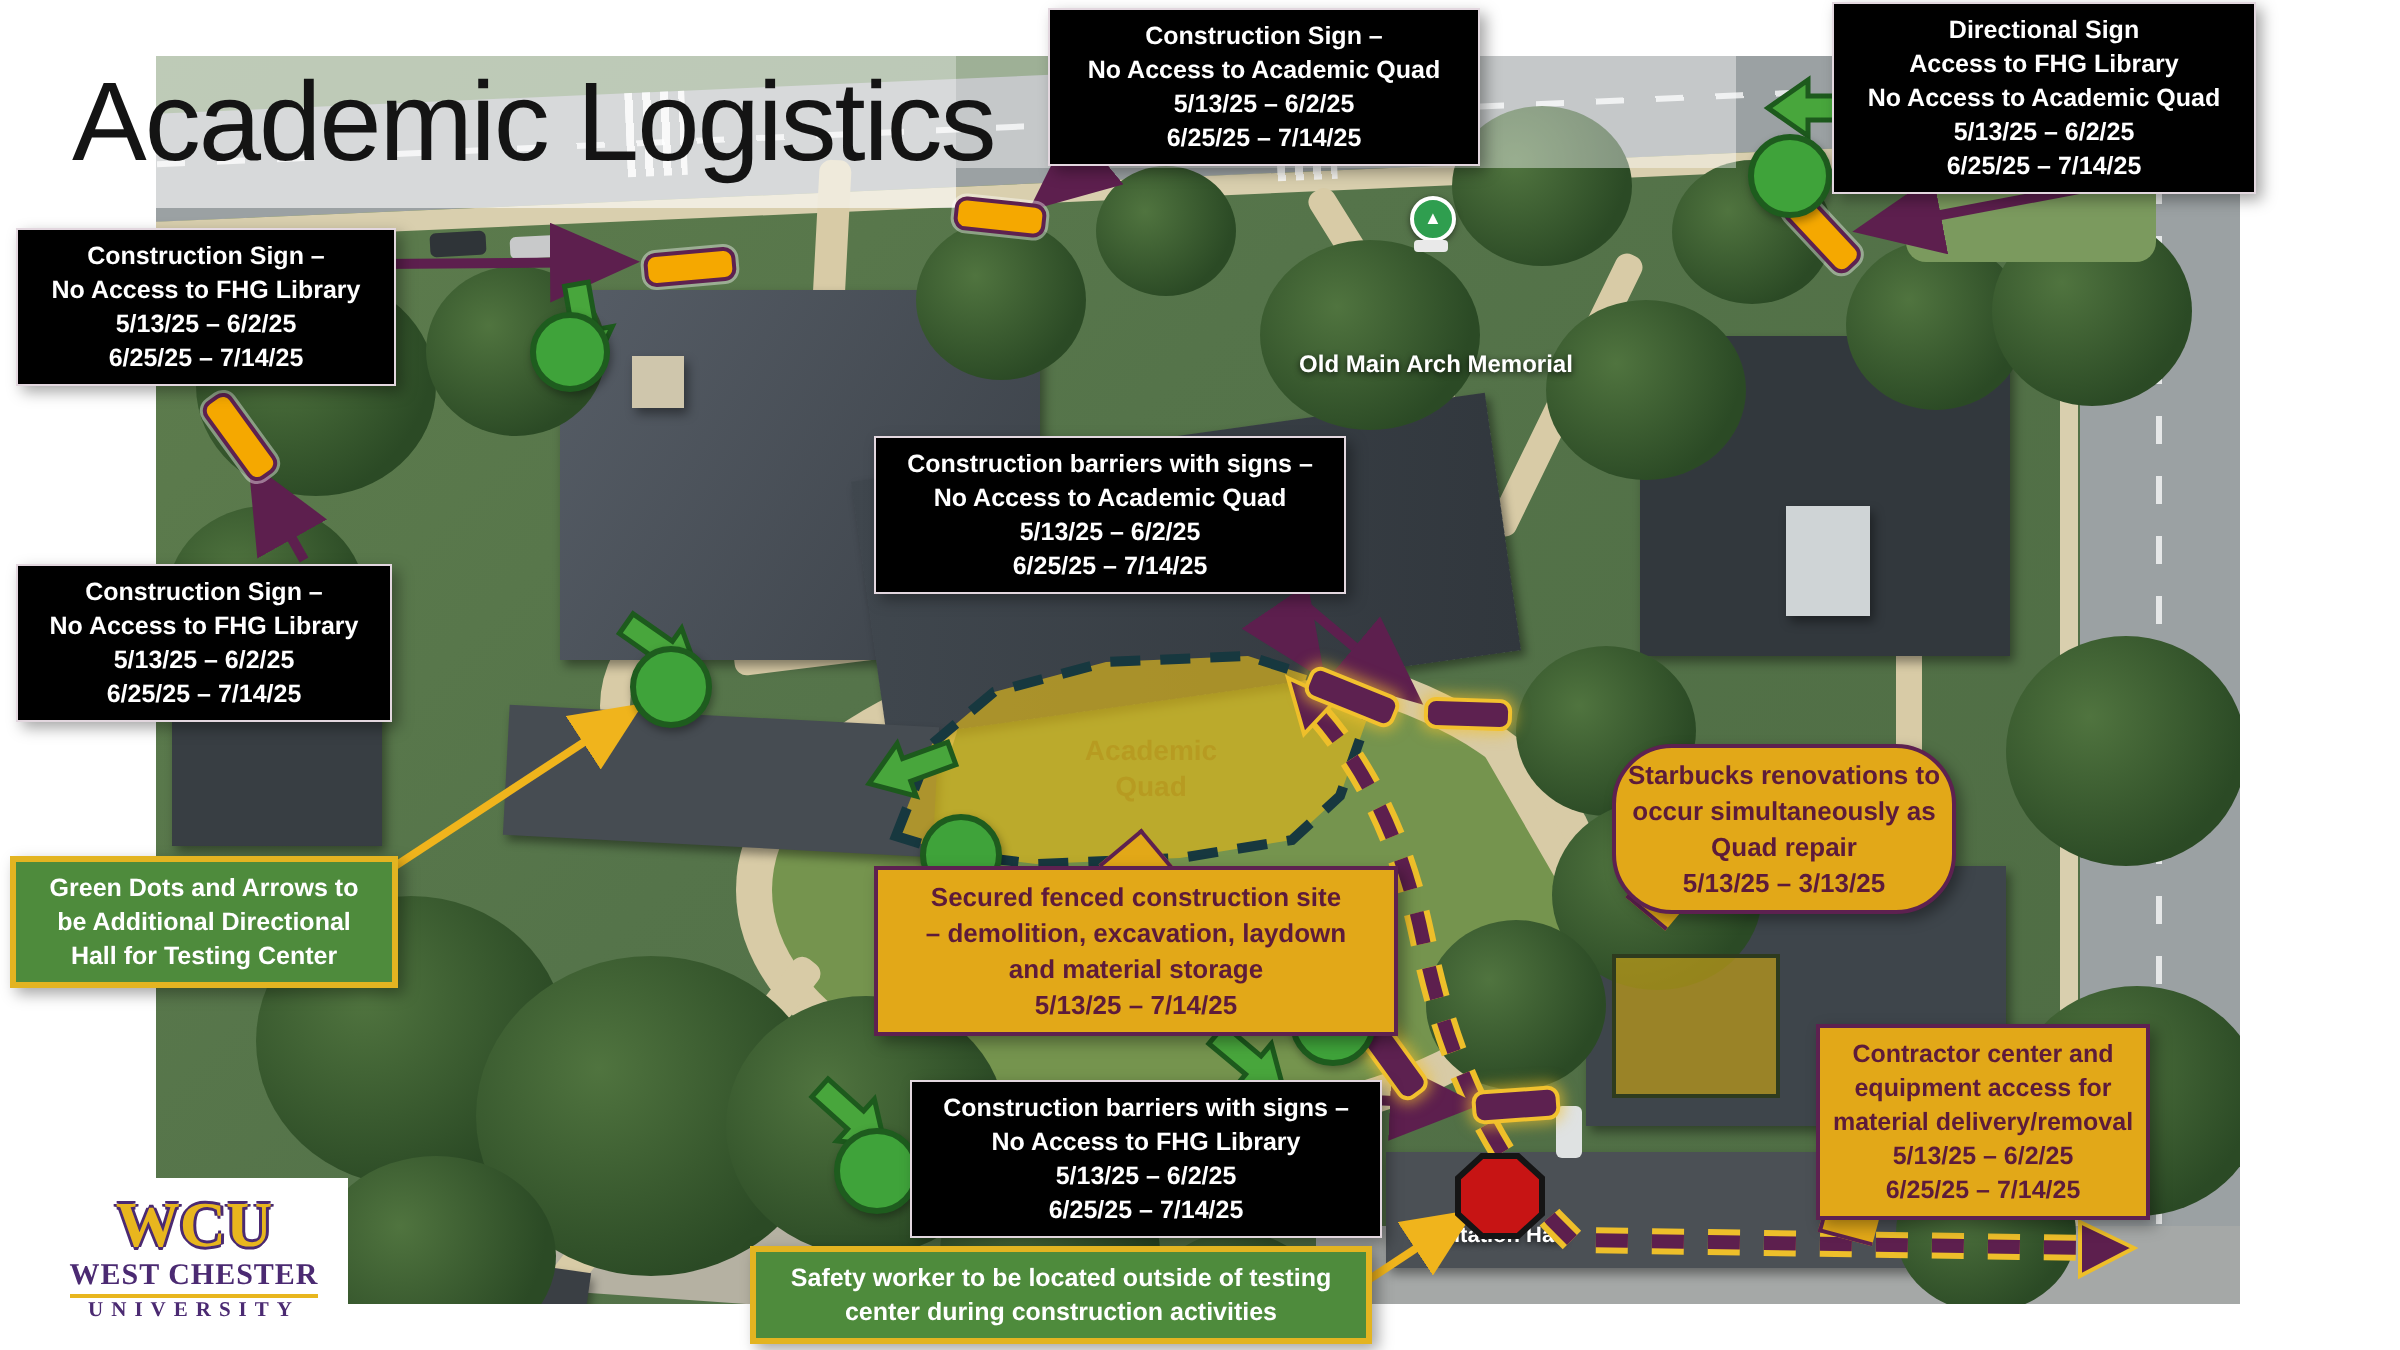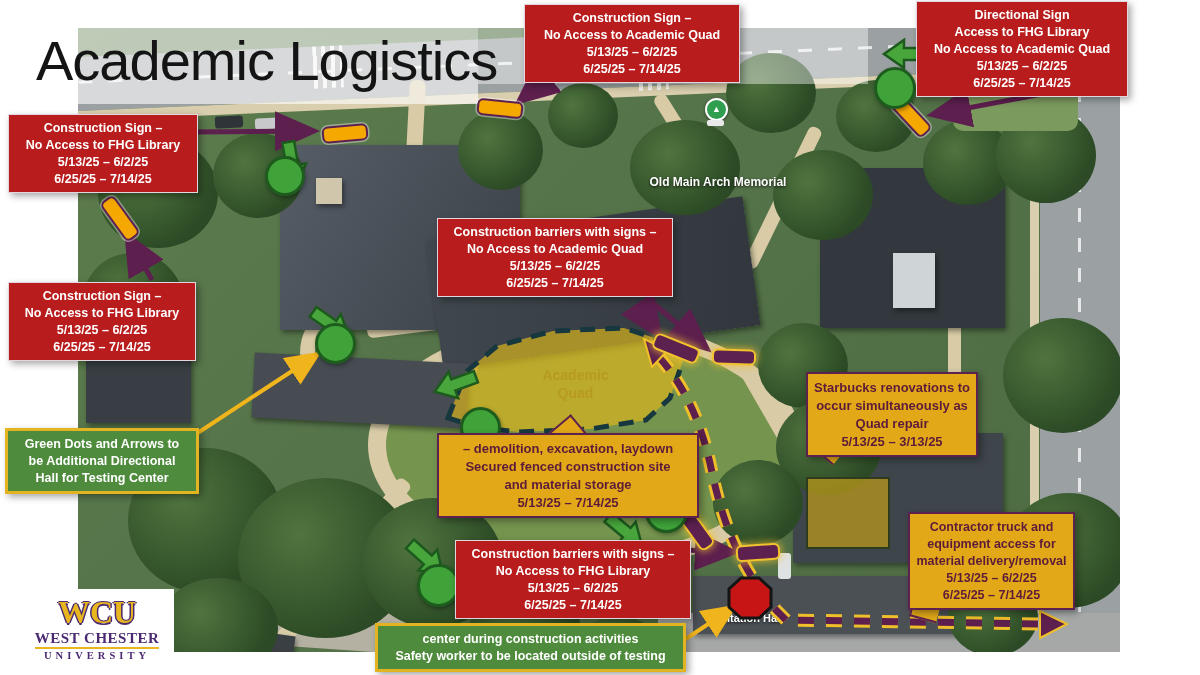--- a/index.html
+++ b/index.html
@@ -24,21 +24,21 @@
   .bar{position:absolute;border-radius:6px;}
   .bar-sign{background:#f5a800;border:2.5px solid #5d2150;box-shadow:0 0 0 1.5px rgba(255,255,255,.4);}
   .bar-barrier{background:#5d2150;border:2.5px solid #f2c12e;box-shadow:0 0 7px 2px rgba(242,193,46,.6);}
   .dot{position:absolute;border-radius:50%;background:#3fa33a;border:3px solid #1e5c1e;box-shadow:1px 2px 4px rgba(0,0,0,.35);}
   .pin{position:absolute;width:19px;height:19px;border-radius:50%;background:#2f9e4f;border:2px solid #fff;
        color:#fff;font-size:9px;line-height:19px;text-align:center;box-shadow:0 1px 3px rgba(0,0,0,.5);}
   
   .callout{position:absolute;text-align:center;font-weight:bold;z-index:50;
            box-shadow:3px 3px 7px rgba(0,0,0,.35);}
   .callout .line{white-space:nowrap;}
-  .purpleBox{background:#b91c1c;border:1.5px solid #e3d7df;color:#fff;font-size:12.5px;line-height:17px;padding:5px 4px 4px;}
+  .purpleBox{background:#000000;border:1.5px solid #e3d7df;color:#fff;font-size:12.5px;line-height:17px;padding:5px 4px 4px;}
   .goldBox{background:#e2a818;border:2.5px solid #5d2150;color:#5d1b3a;font-size:13px;line-height:18px;padding:5px 4px 4px;}
   .greenBox{background:#4e8b3c;border:3px solid #e3b421;color:#fff;font-size:12.5px;line-height:17px;padding:5px 4px 4px;}
   .tail{position:absolute;z-index:49;background:#e2a818;}
   
   #title{position:absolute;left:36px;top:28px;font-size:56px;color:#141414;letter-spacing:-1px;z-index:60;}
   #overlay{position:absolute;left:0;top:0;z-index:40;pointer-events:none;}
   #markers{position:absolute;left:0;top:0;width:0;height:0;z-index:45;}
   #logo{position:absolute;left:20px;top:589px;width:154px;height:86px;background:#fff;z-index:70;
         text-align:center;font-family:"Liberation Serif",serif;}
   #logo .wcu{font-size:32px;font-weight:bold;color:#e8b61e;line-height:34px;margin-top:6px;
@@ -238,52 +238,52 @@
       <div class="line">5/13/25 – 6/2/25</div>
       <div class="line">6/25/25 – 7/14/25</div>
     </div>
   <div class="callout purpleBox" style="left:437px;top:218px;width:226px;">
       <div class="line">Construction barriers with signs –</div>
       <div class="line">No Access to Academic Quad</div>
       <div class="line">5/13/25 – 6/2/25</div>
       <div class="line">6/25/25 – 7/14/25</div>
     </div>
   <div class="callout goldBox" style="left:437px;top:433px;width:250px;">
+      <div class="line">Secured fenced construction site</div>
       <div class="line">– demolition, excavation, laydown</div>
-      <div class="line">Secured fenced construction site</div>
       <div class="line">and material storage</div>
       <div class="line">5/13/25 – 7/14/25</div>
     </div>
-  <div class="callout goldBox" style="left:806px;top:372px;width:160px;">
+  <div class="callout goldBox" style="left:806px;top:372px;width:160px;border-radius:30px;">
       <div class="line">Starbucks renovations to</div>
       <div class="line">occur simultaneously as</div>
       <div class="line">Quad repair</div>
       <div class="line">5/13/25 – 3/13/25</div>
     </div>
   <div class="callout goldBox" style="left:908px;top:512px;width:155px;font-size:12.5px;line-height:17px;">
-      <div class="line">Contractor truck and</div>
+      <div class="line">Contractor center and</div>
       <div class="line">equipment access for</div>
       <div class="line">material delivery/removal</div>
       <div class="line">5/13/25 – 6/2/25</div>
       <div class="line">6/25/25 – 7/14/25</div>
     </div>
   <div class="callout purpleBox" style="left:455px;top:540px;width:226px;">
       <div class="line">Construction barriers with signs –</div>
       <div class="line">No Access to FHG Library</div>
       <div class="line">5/13/25 – 6/2/25</div>
       <div class="line">6/25/25 – 7/14/25</div>
     </div>
   <div class="callout greenBox" style="left:5px;top:428px;width:180px;">
       <div class="line">Green Dots and Arrows to</div>
       <div class="line">be Additional Directional</div>
       <div class="line">Hall for Testing Center</div>
     </div>
   <div class="callout greenBox" style="left:375px;top:623px;width:297px;">
+      <div class="line">Safety worker to be located outside of testing</div>
       <div class="line">center during construction activities</div>
-      <div class="line">Safety worker to be located outside of testing</div>
     </div>
 
   <div id="title">Academic Logistics</div>
   <div id="logo">
     <div class="wcu">WCU</div>
     <div><span class="l1">WEST CHESTER</span></div>
     <div class="l2">UNIVERSITY</div>
   </div>
 
 </div>

